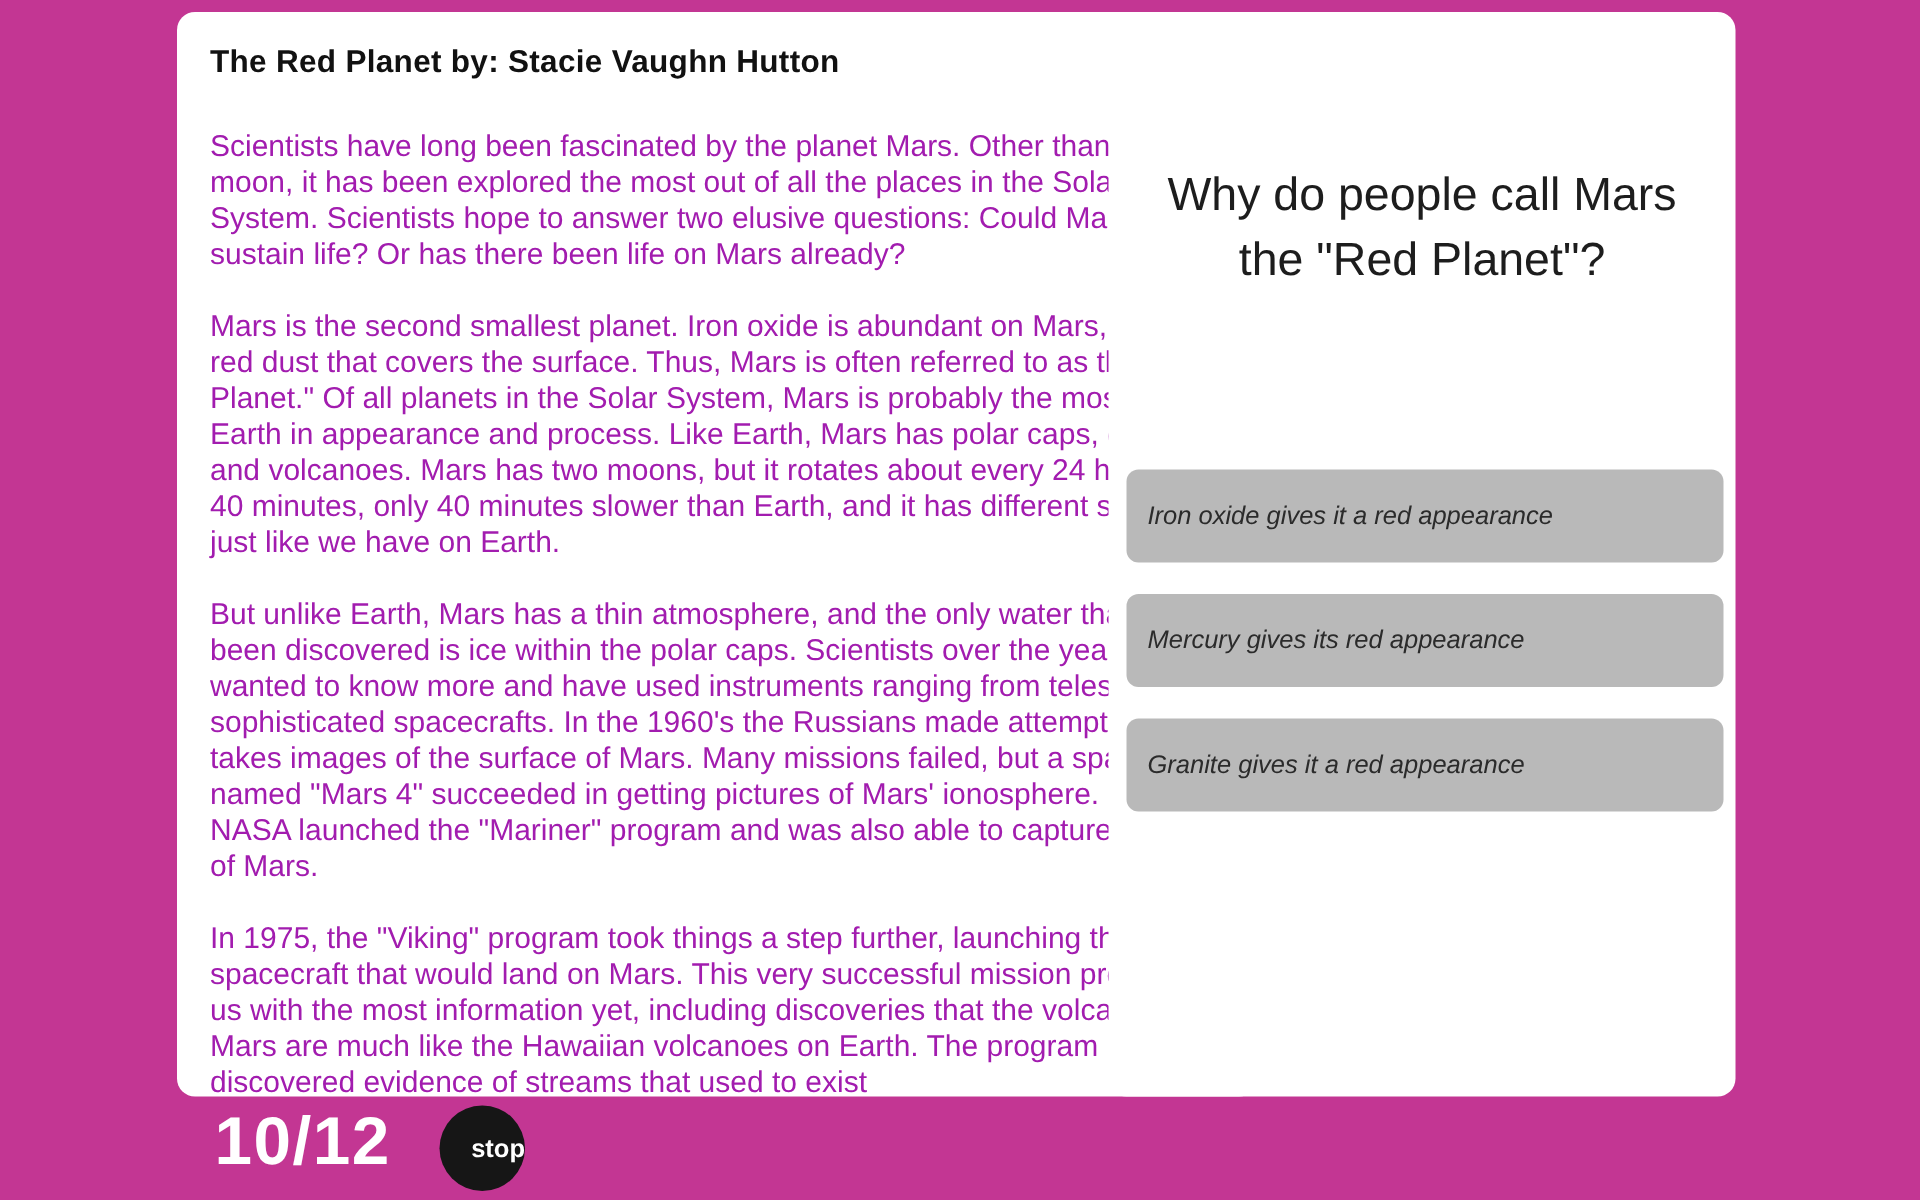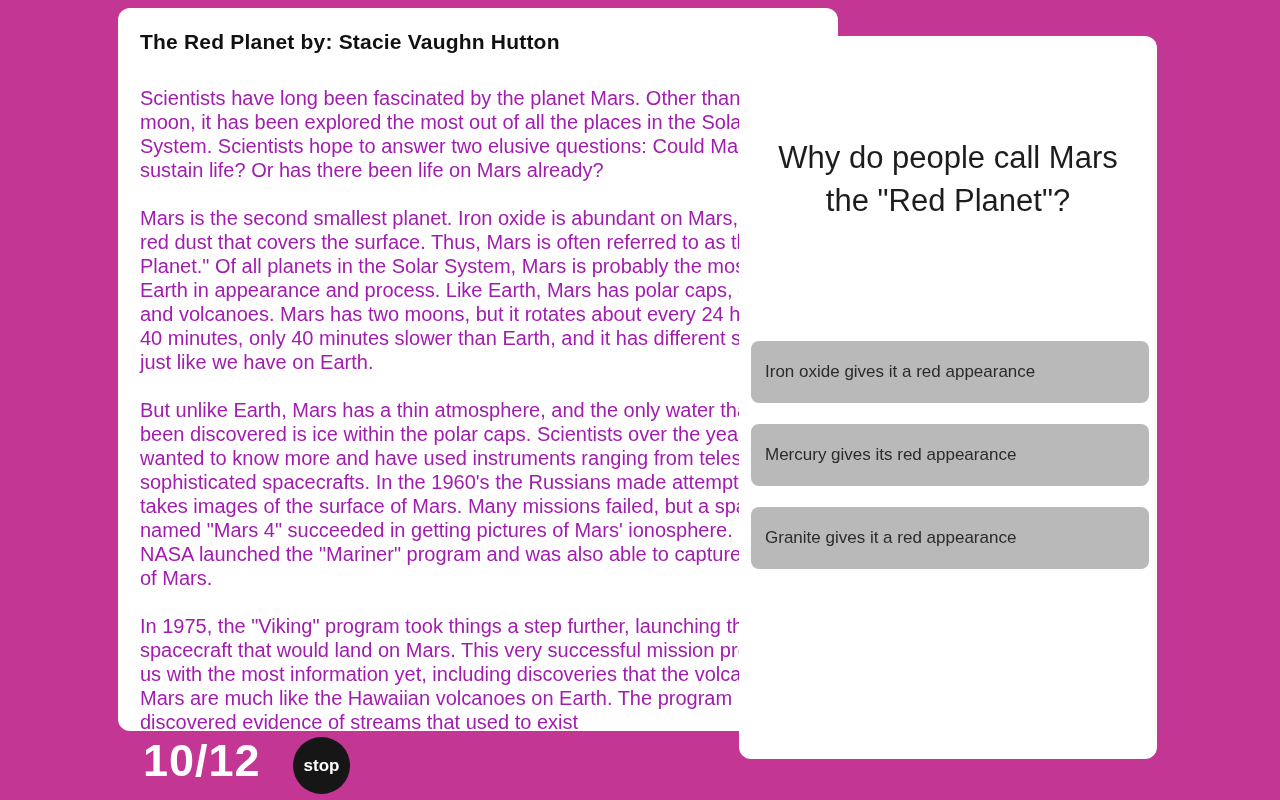--- a/index.html
+++ b/index.html
@@ -33,21 +33,20 @@
   .passage-paragraph {
     font-size: 20px;
     line-height: 24px;
     color: #a21caf;
     margin-bottom: 24px;
   }
   
   .question-card {
     left: 739px;
     width: 418px;
-    margin-top: 28px;
   }
   .question-text {
     position: absolute;
     top: 100px;
     left: 0;
     right: 0;
     margin: 0 auto;
     max-width: 340px;
     text-align: center;
     font-size: 31px;
@@ -69,20 +68,21 @@
     border: none;
     border-radius: 8px;
     display: flex;
     align-items: center;
     padding-left: 14px;
     font-family: "Liberation Sans", "DejaVu Sans", sans-serif;
     font-size: 17px;
     color: #2b2b2b;
     text-align: left;
     cursor: pointer;
+    font-style: italic;
   }
   
   .progress-counter {
     position: absolute;
     left: 143px;
     top: 735px;
     font-size: 45px;
     font-weight: bold;
     letter-spacing: 1px;
     color: #ffffff;
@@ -91,21 +91,21 @@
     position: absolute;
     left: 293px;
     top: 737px;
     width: 57px;
     height: 57px;
     border-radius: 50%;
     background: #161616;
     border: none;
     display: flex;
     align-items: center;
-    justify-content: center;
+    justify-content: flex-end;
     cursor: pointer;
   }
   .stop-label {
     color: #ffffff;
     font-size: 17px;
     font-weight: bold;
   }
 </style>
 </head>
 <body>

